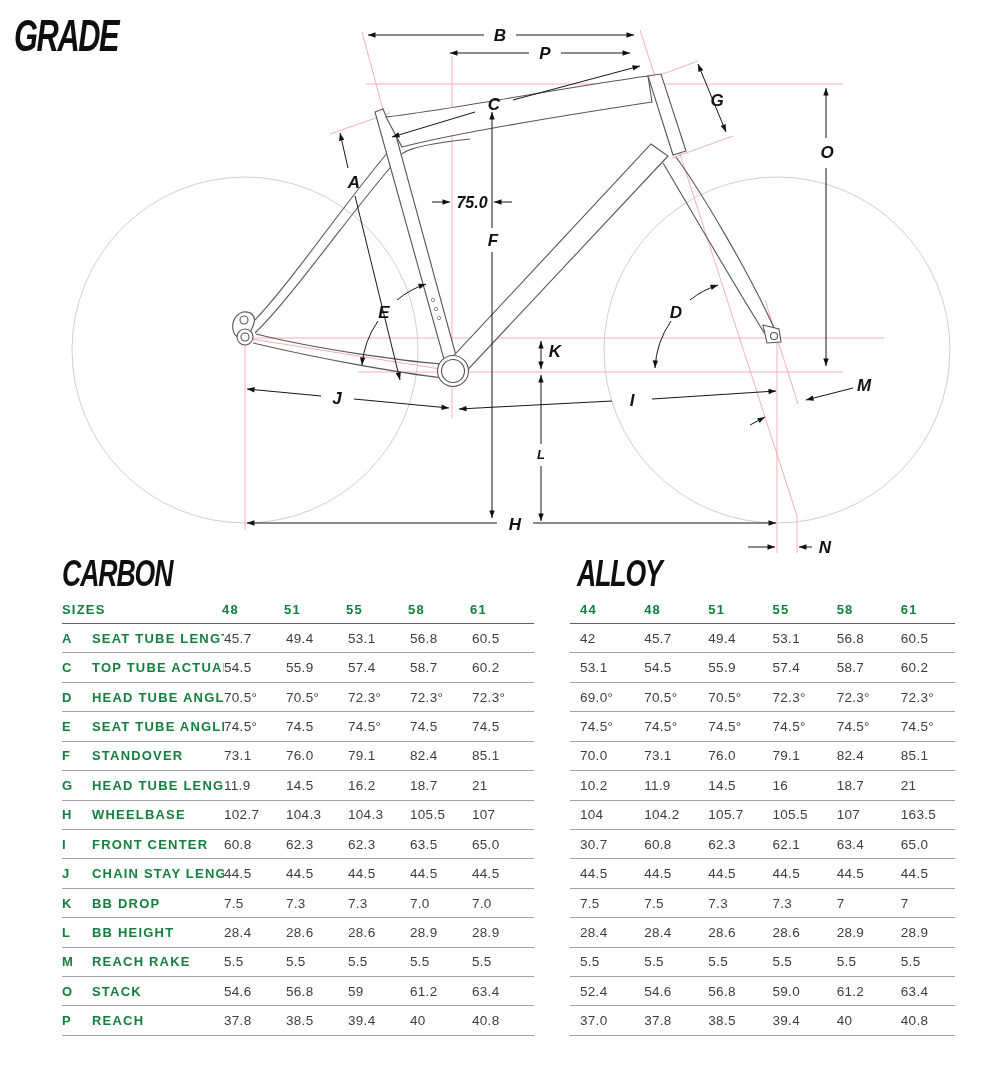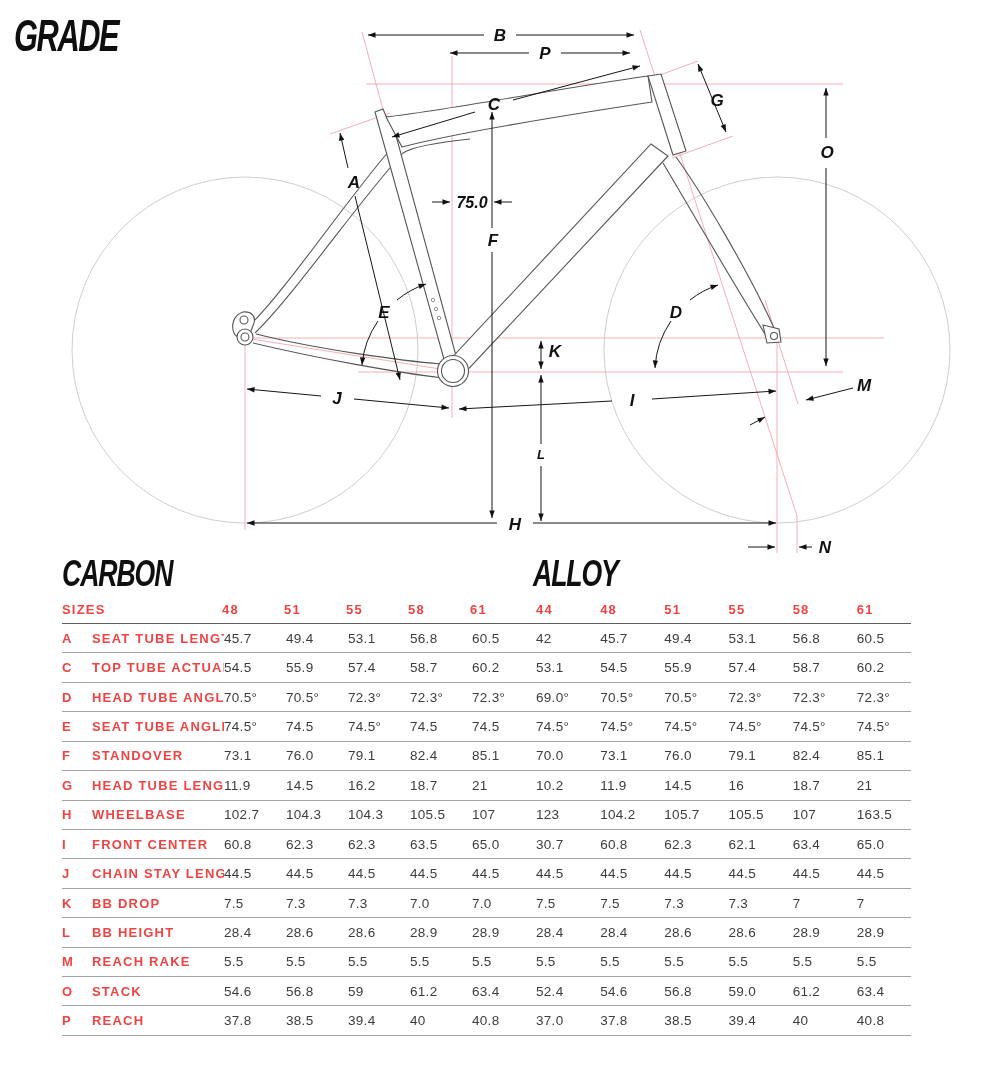--- a/index.html
+++ b/index.html
@@ -21,27 +21,27 @@
   .tube{stroke:#565656;stroke-width:1.1;fill:#fff;}
   .tubeline{stroke:#565656;stroke-width:1.1;fill:none;}
   .dim{stroke:#161616;stroke-width:1;fill:none;}
   .dimlbl{font:italic 700 17px "Liberation Sans",sans-serif;fill:#111;text-anchor:middle;}
   .dimlbl-sm{font:italic 700 13px "Liberation Sans",sans-serif;fill:#111;text-anchor:middle;}
   .anglbl{font:italic 700 16px "Liberation Sans",sans-serif;fill:#111;text-anchor:middle;}
 
   
   .geo-wrap{position:absolute;top:556px;}
   #carbon-table{left:62px;width:472px;}
-  #alloy-table{left:526px;width:385px;}
+  #alloy-table{left:570px;width:385px;}
   #alloy-table .block-title{margin-left:7px;}
   .g-row{display:flex;align-items:center;height:28.43px;
          border-bottom:1px solid #a3a3a3;}
   .g-head{height:27px;border-bottom:1px solid #5f5f5f;}
   .g-cell{overflow:hidden;white-space:nowrap;}
-  .th{font-weight:700;font-size:13px;letter-spacing:1.2px;color:#ef4444;}
+  .th{font-weight:700;font-size:13px;letter-spacing:1.2px;color:#15803d;}
   .td{font-weight:400;font-size:13.5px;letter-spacing:.3px;color:#3d3d3d;}
   .c-letter{width:30px;}
   .c-name{flex:1;}
   .c-val{width:62px;}
   .c-sizes{width:160px;}
   .a-val{width:64.16px;padding-left:10px;box-sizing:border-box;}
 </style>
 </head>
 <body>
 
@@ -373,21 +373,21 @@
     </div>
     <div class="g-row">
       <div class="g-cell a-val td">10.2</div>
       <div class="g-cell a-val td">11.9</div>
       <div class="g-cell a-val td">14.5</div>
       <div class="g-cell a-val td">16</div>
       <div class="g-cell a-val td">18.7</div>
       <div class="g-cell a-val td">21</div>
     </div>
     <div class="g-row">
-      <div class="g-cell a-val td">123</div>
+      <div class="g-cell a-val td">104</div>
       <div class="g-cell a-val td">104.2</div>
       <div class="g-cell a-val td">105.7</div>
       <div class="g-cell a-val td">105.5</div>
       <div class="g-cell a-val td">107</div>
       <div class="g-cell a-val td">163.5</div>
     </div>
     <div class="g-row">
       <div class="g-cell a-val td">30.7</div>
       <div class="g-cell a-val td">60.8</div>
       <div class="g-cell a-val td">62.3</div>

